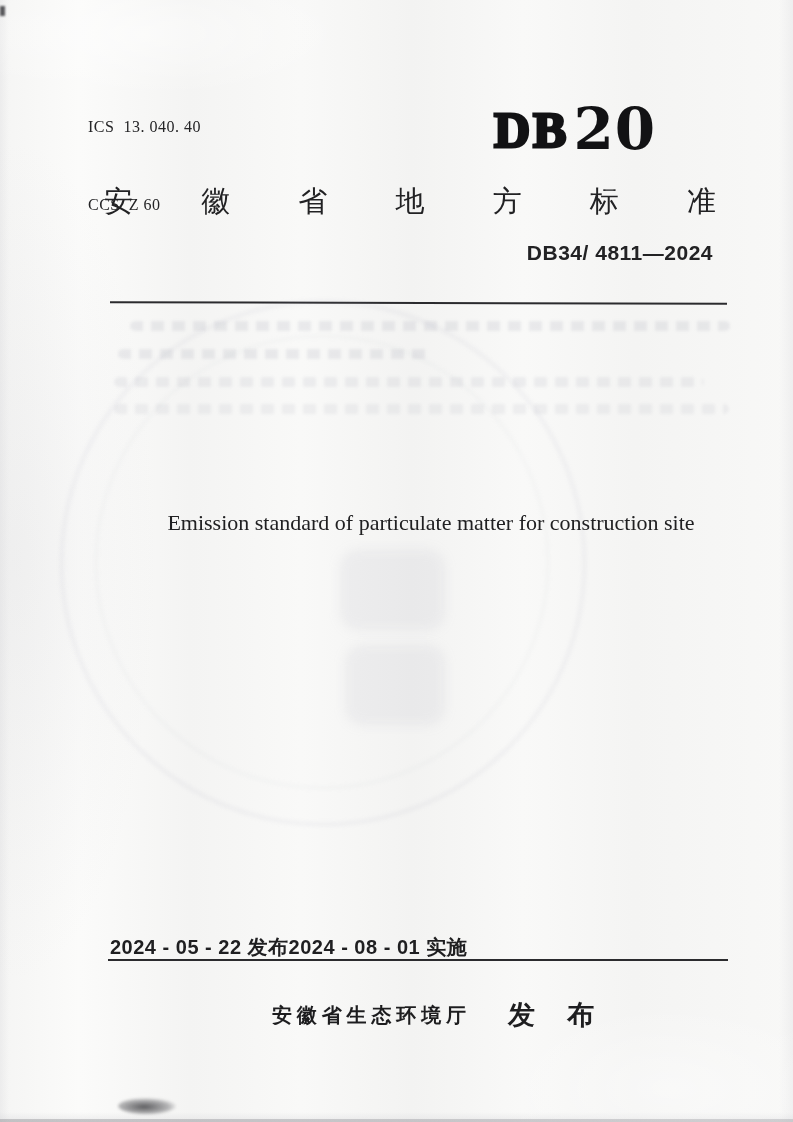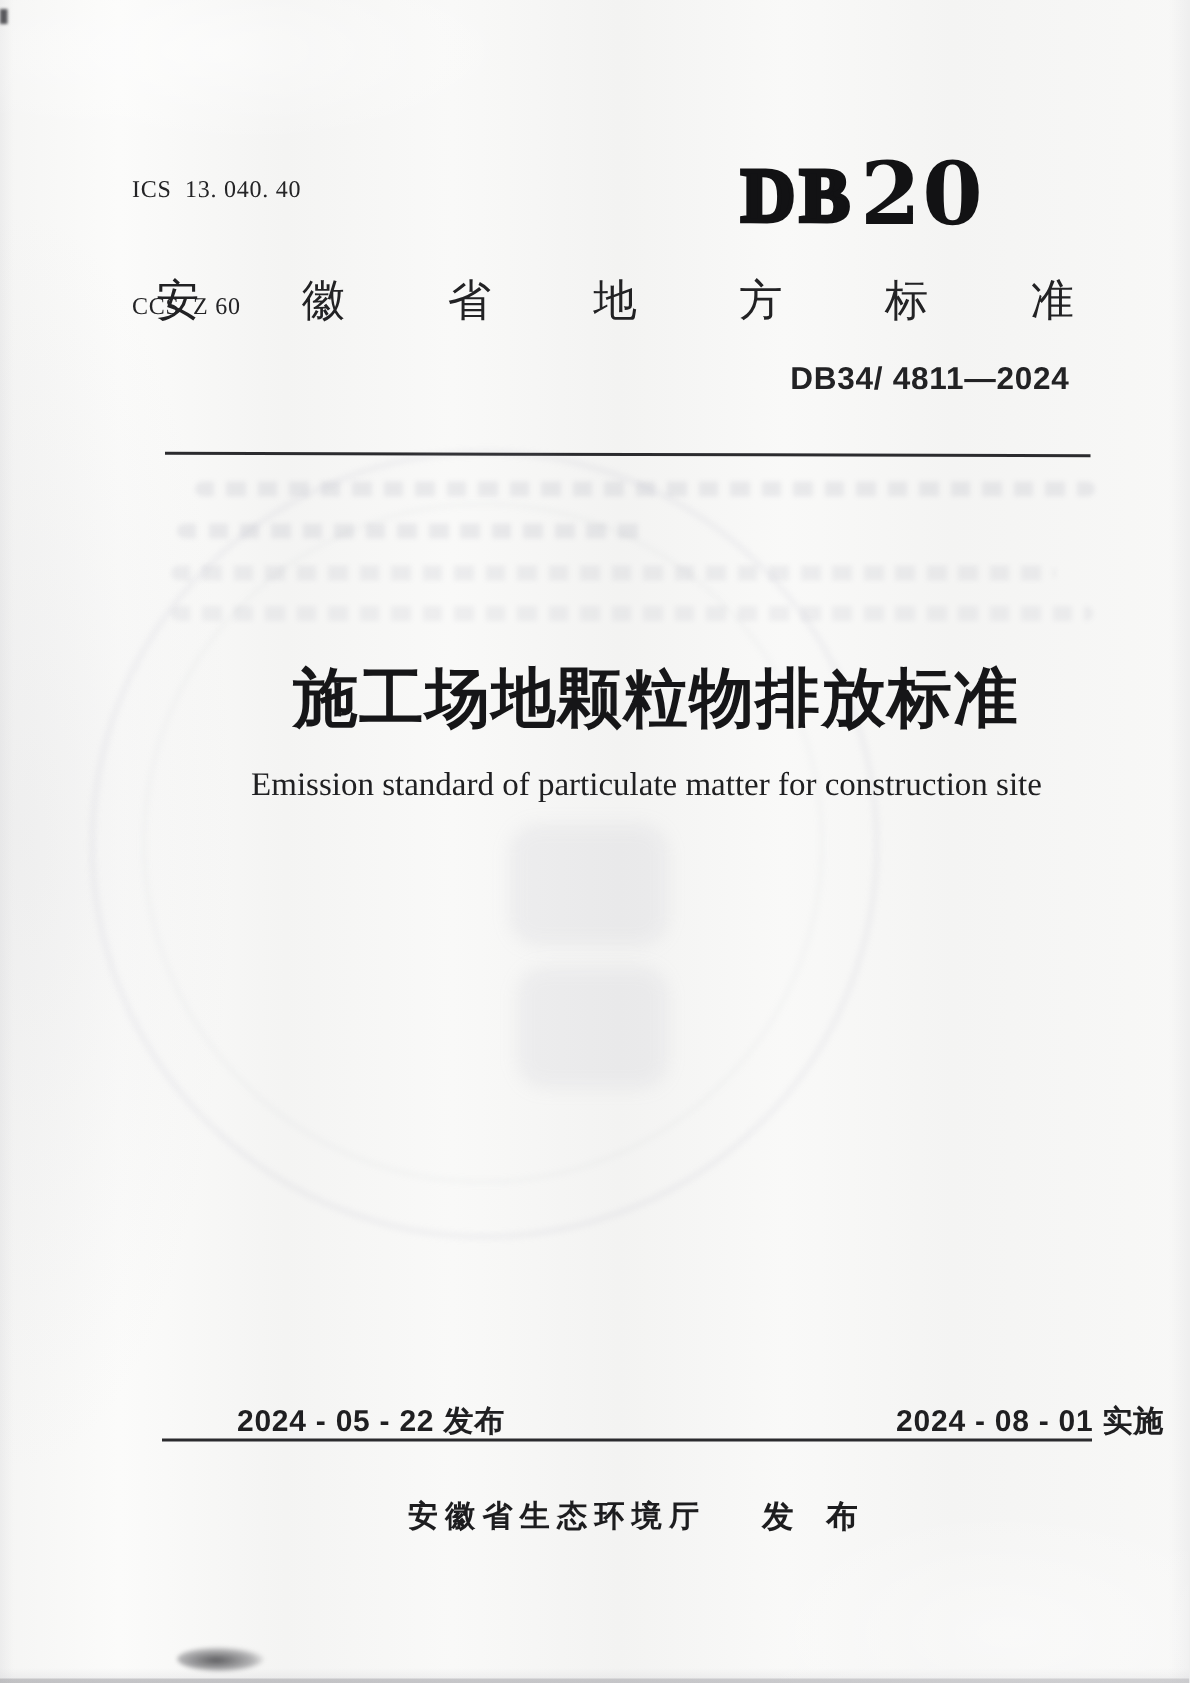--- a/index.html
+++ b/index.html
@@ -89,41 +89,42 @@
   }
   .title-en{
     position:absolute;left:160px;top:510px;width:542px;
     text-align:center;
     font-family:"Liberation Serif", serif;
     font-size:22px;line-height:26px;color:#202022;
   }
   
   .dates{
     position:absolute;left:110px;top:934px;width:618px;
-    display:flex;justify-content:space-between;
-    font-size:20px;font-weight:700;letter-spacing:.5px;color:#1f1f21;margin-left:48px;
+    display:flex;
+    font-size:20px;font-weight:700;letter-spacing:.5px;color:#1f1f21;
   }
   
   .publishers{
     position:absolute;left:272px;top:997px;
     display:flex;align-items:center;
   }
   .pub-lines{width:194px;}
   .pub-line1{
     font-size:20px;line-height:26px;font-weight:700;color:#1d1d1f;
     text-align:justify;text-align-last:justify;text-justify:inter-character;
   }
   .pub-line2{
     font-size:20px;line-height:26px;font-weight:700;color:#1d1d1f;
     letter-spacing:0;white-space:nowrap;
   }
   .pub-label{
     margin-left:42px;
-    font-size:21px;font-weight:700;letter-spacing:8px;color:#1d1d1f;
+    font-size:27px;font-weight:700;letter-spacing:8px;color:#1d1d1f;
     white-space:nowrap;
+    font-family:Liberation Mono, monospace;
   }
   
   .smudge-bl{
     position:absolute;left:118px;top:1098px;width:58px;height:16px;
     background:radial-gradient(ellipse at 45% 55%, rgba(40,40,44,.75) 0%, rgba(60,60,66,.35) 55%, rgba(0,0,0,0) 75%);
     filter:blur(1.5px);border-radius:50%;
   }
   .mark-tl{
     position:absolute;left:0;top:6px;width:5px;height:10px;
     background:rgba(50,50,55,.8);filter:blur(1px);
@@ -165,21 +166,20 @@
 
   <div class="bleed-row bleed-1"></div>
   <div class="bleed-row bleed-2"></div>
   <div class="bleed-row bleed-3"></div>
   <div class="bleed-row bleed-4"></div>
   <div class="wm-ring"></div>
   <div class="wm-ring2"></div>
   <div class="wm-blob"></div>
   <div class="wm-blob2"></div>
 
-  <h1 class="title-cn">施工场地颗粒物排放标准</h1>
 
   <div class="title-en">Emission standard of particulate matter for construction site</div>
 
   <div class="dates">
     <span>2024 - 05 - 22 发布</span>
     <span>2024 - 08 - 01 实施</span>
   </div>
 
   <div class="rule rule-bottom"></div>
 

